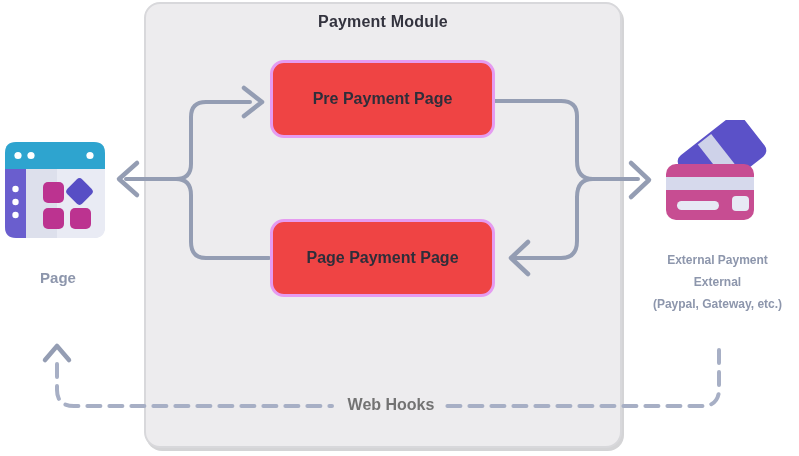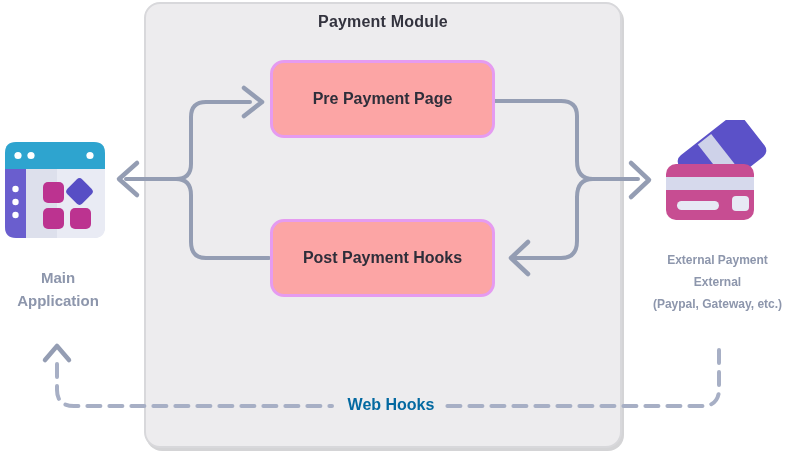--- a/index.html
+++ b/index.html
@@ -11,35 +11,35 @@
     position:absolute;left:144px;top:2px;width:478px;height:446px;
     box-sizing:border-box;background:#edecee;border:2px solid #d8d8db;
     border-radius:16px;box-shadow:2px 3px 0 rgba(160,160,165,.45);
   }
   .panel-title{
     position:absolute;left:144px;top:13px;width:478px;text-align:center;
     font-size:16px;font-weight:600;color:#33333e;letter-spacing:.2px;
   }
   .node{
     position:absolute;left:270px;width:225px;height:78px;box-sizing:border-box;
-    background:#fca5a5;border:3px solid #e59bf0;border-radius:14px;
+    background:#ef4444;border:3px solid #e59bf0;border-radius:14px;
     display:flex;align-items:center;justify-content:center;
     font-size:16px;font-weight:600;color:#2e2e3a;
   }
   .node-pre{top:60px;}
   .node-post{top:219px;}
   .side-label{
     position:absolute;text-align:center;color:#8d96ac;font-weight:bold;
   }
   .side-label span{display:block;white-space:nowrap;}
   .label-main{left:0;top:266px;width:116px;font-size:15px;line-height:23px;}
   .label-gateway{left:636px;top:249px;width:163px;font-size:12px;line-height:22px;}
   .webhooks-label{
     position:absolute;left:336px;top:396px;width:110px;text-align:center;
-    font-size:16px;font-weight:600;color:#0369a1;
+    font-size:16px;font-weight:600;color:#737373;
   }
   svg.overlay{position:absolute;left:0;top:0;pointer-events:none;}
   .icon{position:absolute;}
   .icon-main{left:5px;top:142px;}
   .icon-gateway{left:660px;top:120px;}
 </style>
 </head>
 <body>
 
 <div class="stage">
@@ -63,42 +63,41 @@
     <g stroke="#a7afc5" stroke-width="4" fill="none" stroke-linecap="round" stroke-dasharray="13 9">
       <path d="M 57,364 V 390 Q 57,406 74,406 H 332"></path>
       <path d="M 719,350 V 389 Q 719,406 702,406 H 441"></path>
     </g>
   </svg>
 
   <div class="node node-pre">
     <span>Pre Payment Page</span>
   </div>
   <div class="node node-post">
-    <span>Post Payment Hooks</span>
+    <span>Page Payment Page</span>
   </div>
 
   <svg class="icon icon-main" width="100" height="96" viewBox="0 0 100 96">
     <rect x="0" y="0" width="100" height="96" rx="11" fill="#dde0ec"></rect>
     <path d="M52,27 H100 V85 Q100,96 89,96 H52 Z" fill="#e9ebf4"></path>
     <path d="M11,0 H89 Q100,0 100,11 V27 H0 V11 Q0,0 11,0 Z" fill="#2ea4cf"></path>
     <path d="M0,27 H21 V96 H11 Q0,96 0,85 V27 Z" fill="#6a5ece"></path>
     <circle cx="13" cy="13.5" r="3.6" fill="#ffffff"></circle>
     <circle cx="26" cy="13.5" r="3.6" fill="#ffffff"></circle>
     <circle cx="85" cy="13.5" r="3.6" fill="#ffffff"></circle>
     <circle cx="10.5" cy="47" r="3.2" fill="#ffffff"></circle>
     <circle cx="10.5" cy="60" r="3.2" fill="#ffffff"></circle>
     <circle cx="10.5" cy="73" r="3.2" fill="#ffffff"></circle>
     <rect x="38" y="40" width="21" height="21" rx="5" fill="#bc3390"></rect>
     <rect x="38" y="66" width="21" height="21" rx="5" fill="#bc3390"></rect>
     <rect x="65" y="66" width="21" height="21" rx="5" fill="#bc3390"></rect>
     <rect x="64" y="39" width="21" height="21" rx="4" transform="rotate(45 74.5 49.5)" fill="#574ec5"></rect>
   </svg>
   <div class="side-label label-main">
-    <span>Main</span>
-    <span>Application</span>
+    <span>Page</span>
   </div>
 
   <svg class="icon icon-gateway" width="108" height="104" viewBox="0 0 108 104">
     <g transform="rotate(-38 62 36)">
       <rect x="22" y="10" width="80" height="52" rx="8" fill="#5b51c8"></rect>
       <rect x="50" y="12" width="17" height="48" fill="#ced2e9"></rect>
     </g>
     <rect x="6" y="44" width="88" height="56" rx="10" fill="#c74d92"></rect>
     <rect x="6" y="57" width="88" height="13" fill="#d6d9ec"></rect>
     <rect x="17" y="81" width="42" height="9" rx="4.5" fill="#e7e9f5"></rect>

